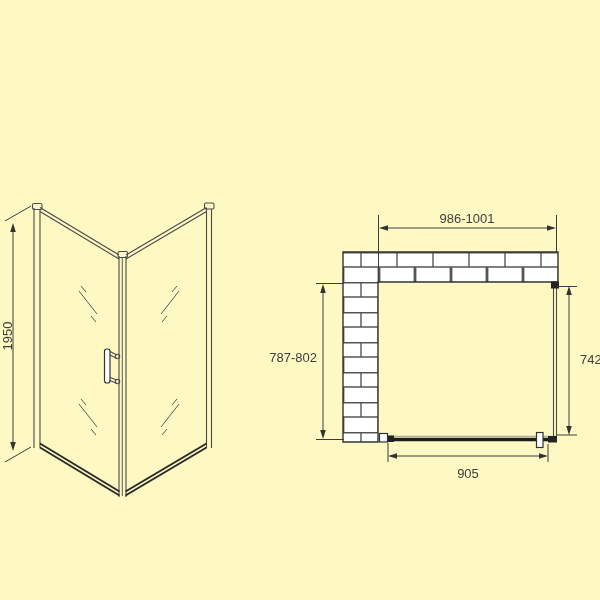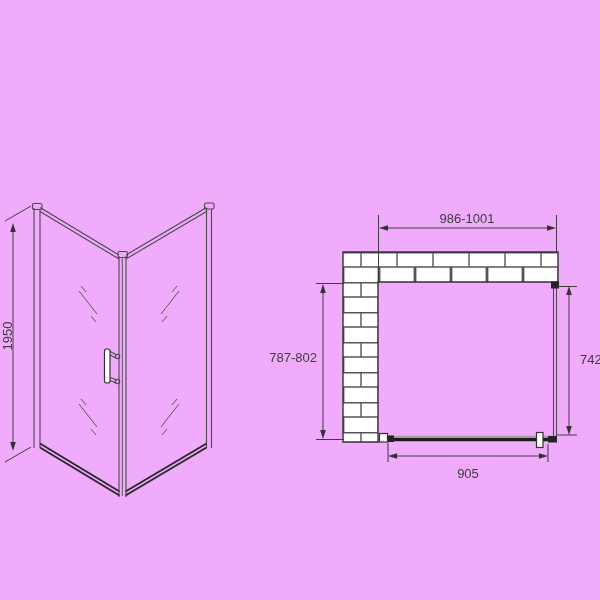--- a/index.html
+++ b/index.html
@@ -4,21 +4,21 @@
 <style>
   html, body {
     margin: 0;
     padding: 0;
     background: #ffffff;
   }
   .canvas {
     position: relative;
     width: 600px;
     height: 600px;
-    background: #f0abfc;
+    background: #fef9c3;
     overflow: hidden;
     font-family: "Liberation Sans", sans-serif;
   }
   svg { display: block; }
   .thin   { stroke: #4a4a4a; stroke-width: 1.1; fill: none; }
   .thin2  { stroke: #5a5a5a; stroke-width: 1;   fill: none; }
   .thick  { stroke: #2b2b2b; stroke-width: 2;   fill: none; }
   .dim    { stroke: #3d3d3d; stroke-width: 1;   fill: none; }
   .arrow  { fill: #333333; stroke: none; }
   .dark   { fill: #242424; stroke: none; }

